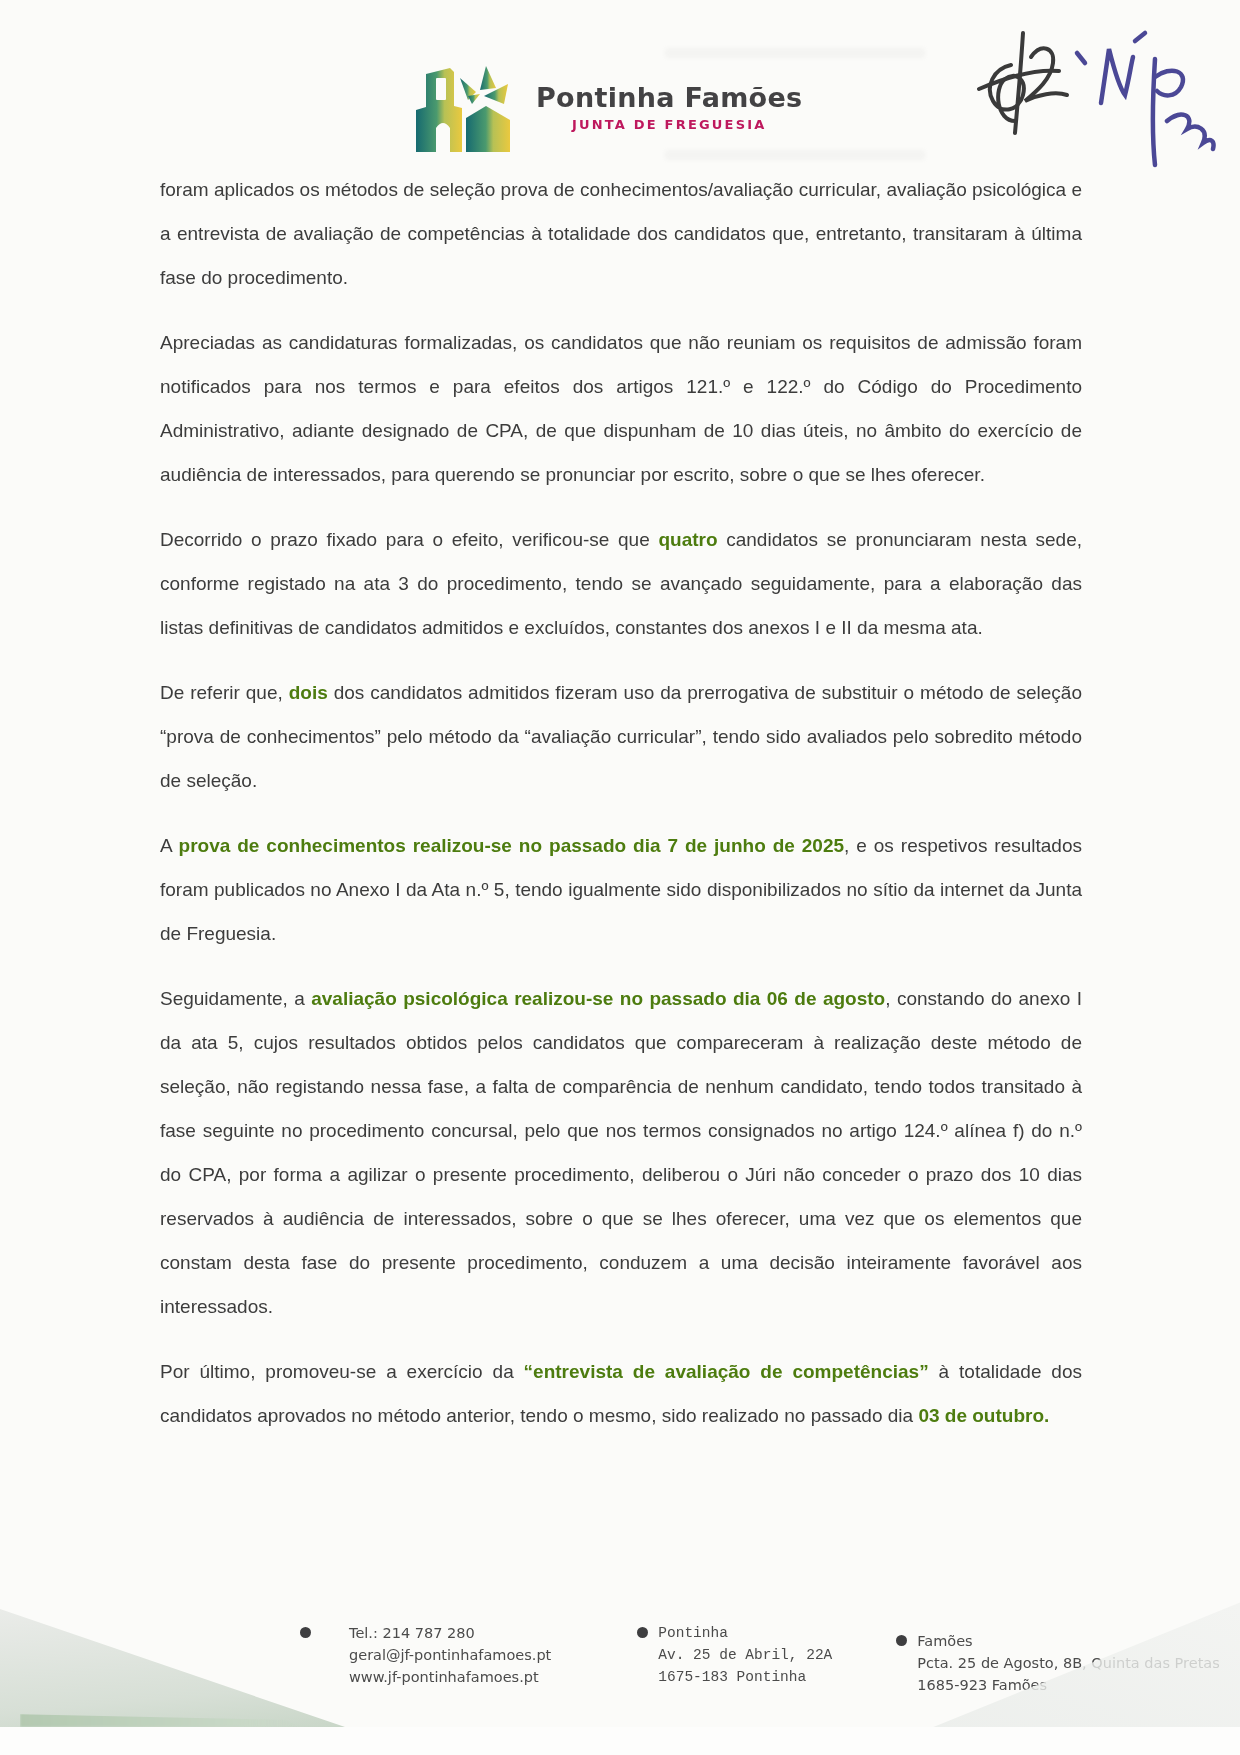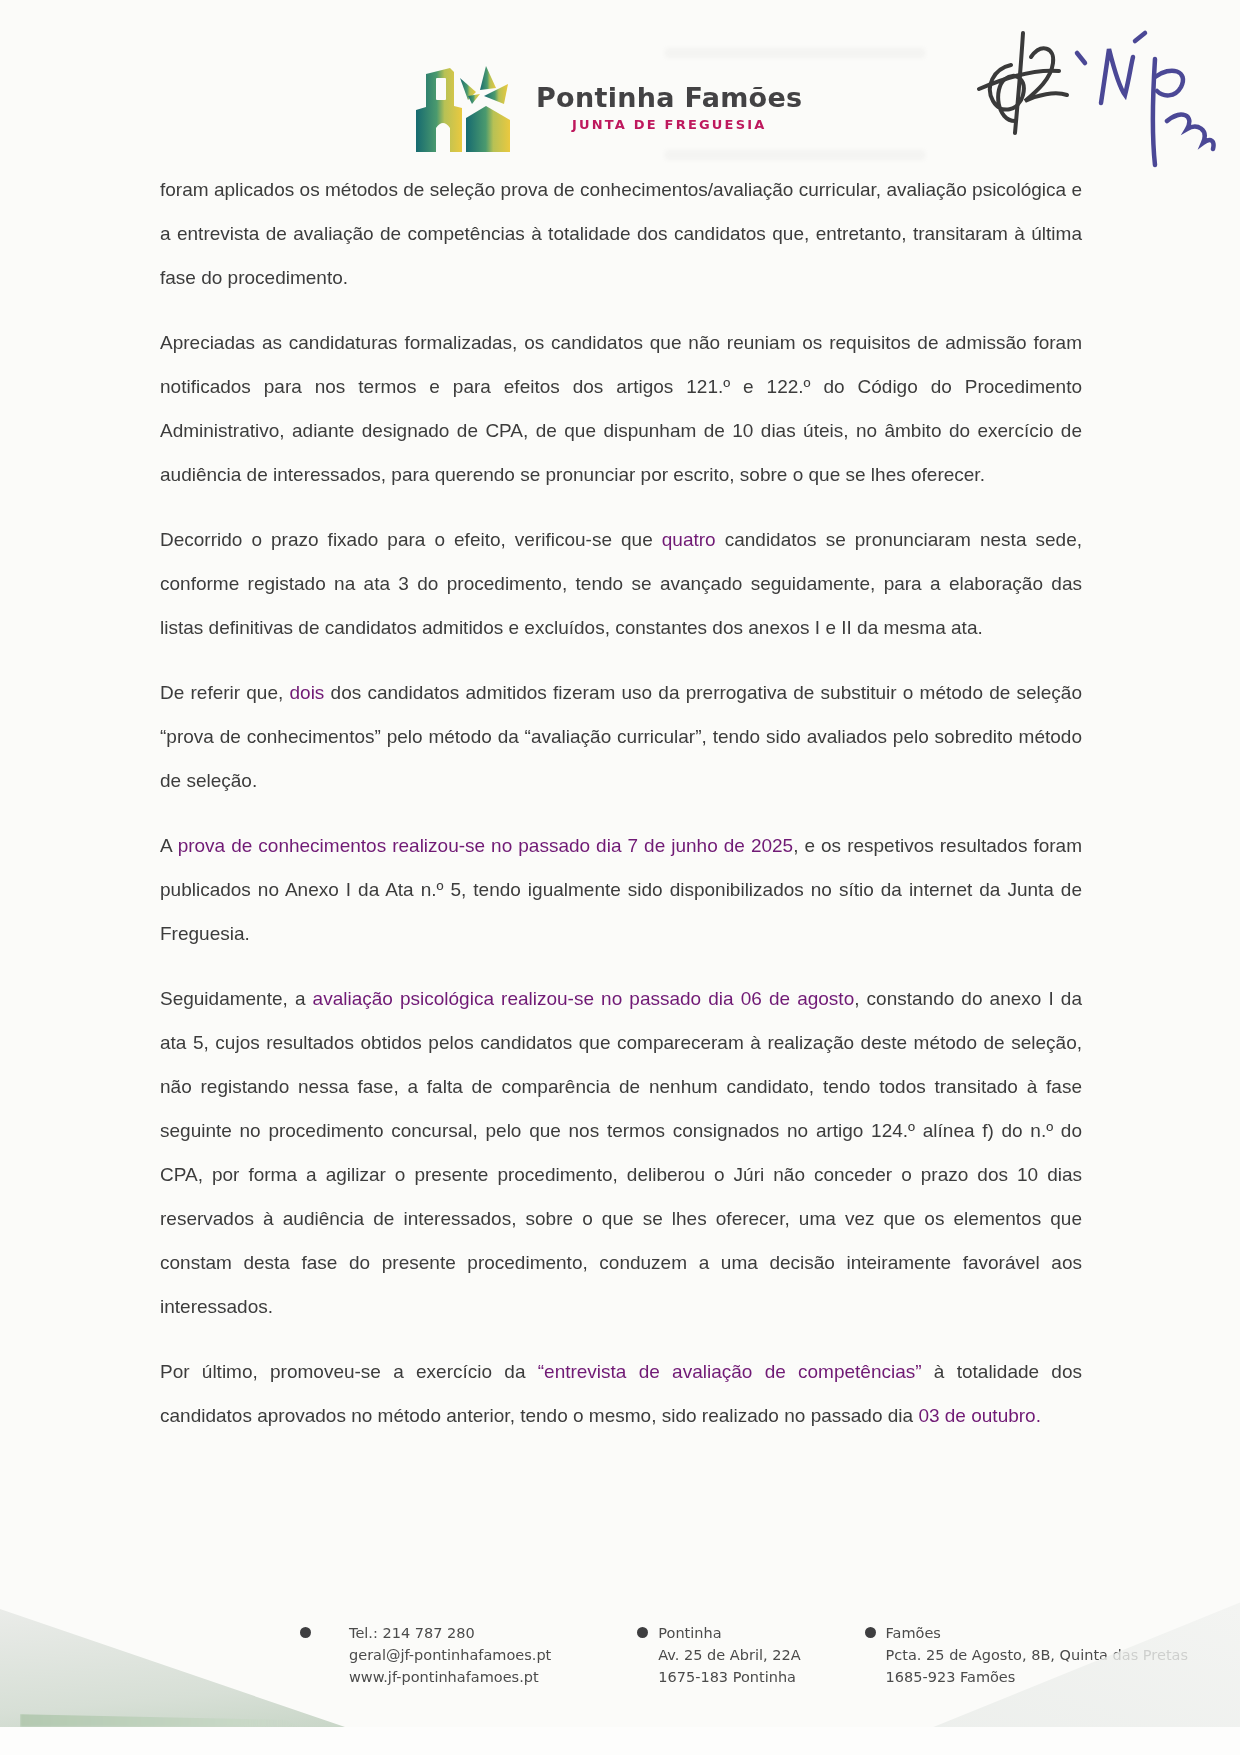--- a/index.html
+++ b/index.html
@@ -32,32 +32,32 @@
   .ghost.top{top:48px;} .ghost.bottom{top:150px;}
   .signatures{position:absolute;right:60px;top:15px;width:240px;height:165px;}
   .sig-black{position:absolute;left:0;top:10px;}
   .sig-blue{position:absolute;left:100px;top:10px;}
   
   .doc-body{
     position:absolute;left:160px;top:168px;width:922px;
     font-size:19px;line-height:44px;text-align:justify;
   }
   .doc-body p{margin:0 0 21px 0;}
-  .doc-body strong{font-weight:normal;color:#701a75;}
+  .doc-body strong{font-weight:bold;color:#4d7c0f;}
   
   .footer{
     position:absolute;left:0;top:1622px;width:100%;
     display:flex;
     font-family:"DejaVu Sans", sans-serif;
     font-size:14.5px;color:#4b4b4b;line-height:22px;
   }
   .f-col{display:flex;align-items:flex-start;}
   .f-col-1{margin-left:300px;gap:28px;}
-  .f-col-2{margin-left:86px;}
-  .f-col-3{margin-left:64px;}
+  .f-col-2{margin-left:86px;font-family:Liberation Mono, monospace;}
+  .f-col-3{margin-left:64px;margin-top:8px;}
   .bullet{
     width:11px;height:11px;border-radius:50%;
     background:#3e3e40;margin:5px 10px 0 0;flex:0 0 auto;
   }
   .f-line{white-space:nowrap;}
   
   .corner-left{
     position:absolute;left:0;bottom:28px;width:345px;height:118px;
     background:linear-gradient(175deg,#e8eae7 0%,#d3dcd2 70%,#c3d2c2 100%);
     clip-path:polygon(0 0,100% 100%,0 100%);

